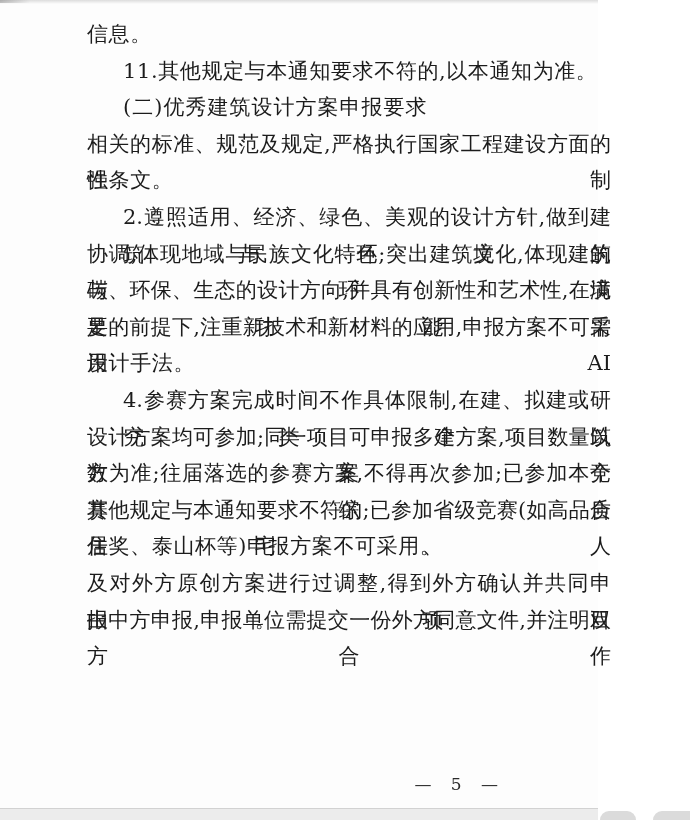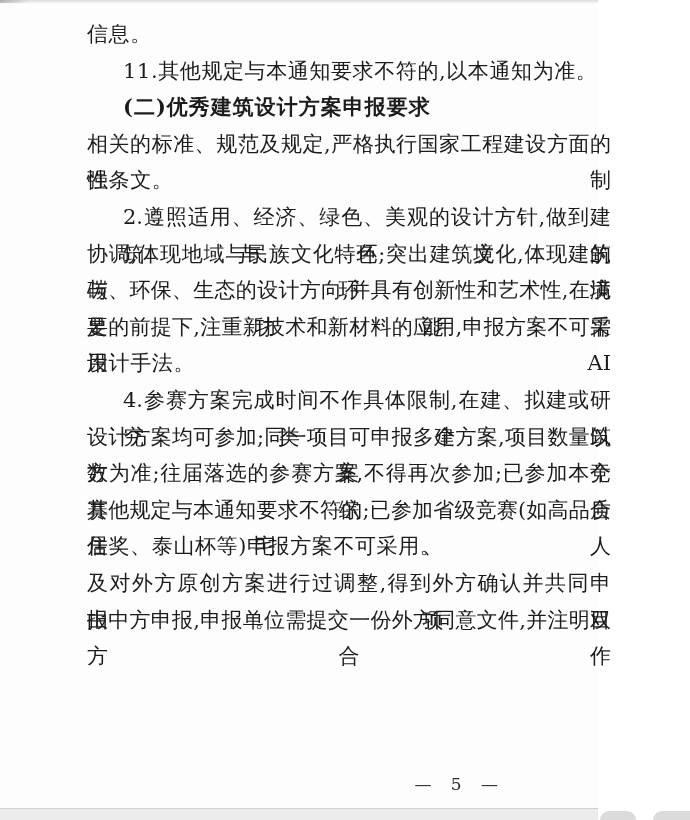--- a/index.html
+++ b/index.html
@@ -56,21 +56,21 @@
     text-align: left;
     text-align-last: left;
   }
   .line.indent {
     padding-left: 36px;
   }
   .line.indent.just {
     width: 488px;
   }
   .line.heading {
-    font-weight: bold;
+    font-weight: normal;
     letter-spacing: 1px;
   }
   
   .page-number {
     position: absolute;
     top: 774px;
     right: 98px;
     font-size: 17px;
     color: #2a2a2a;
     letter-spacing: 2px;

